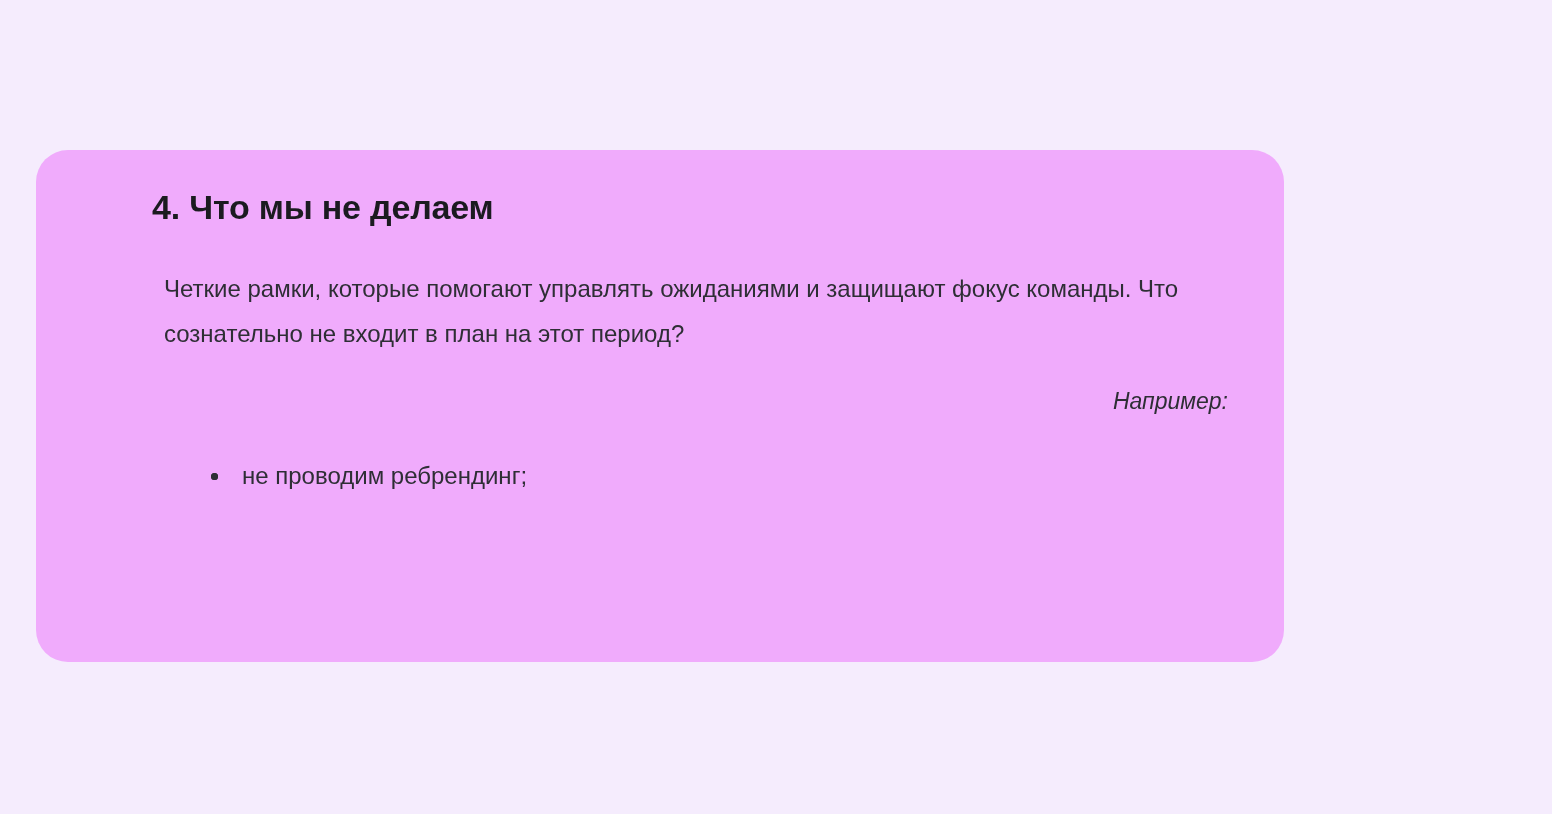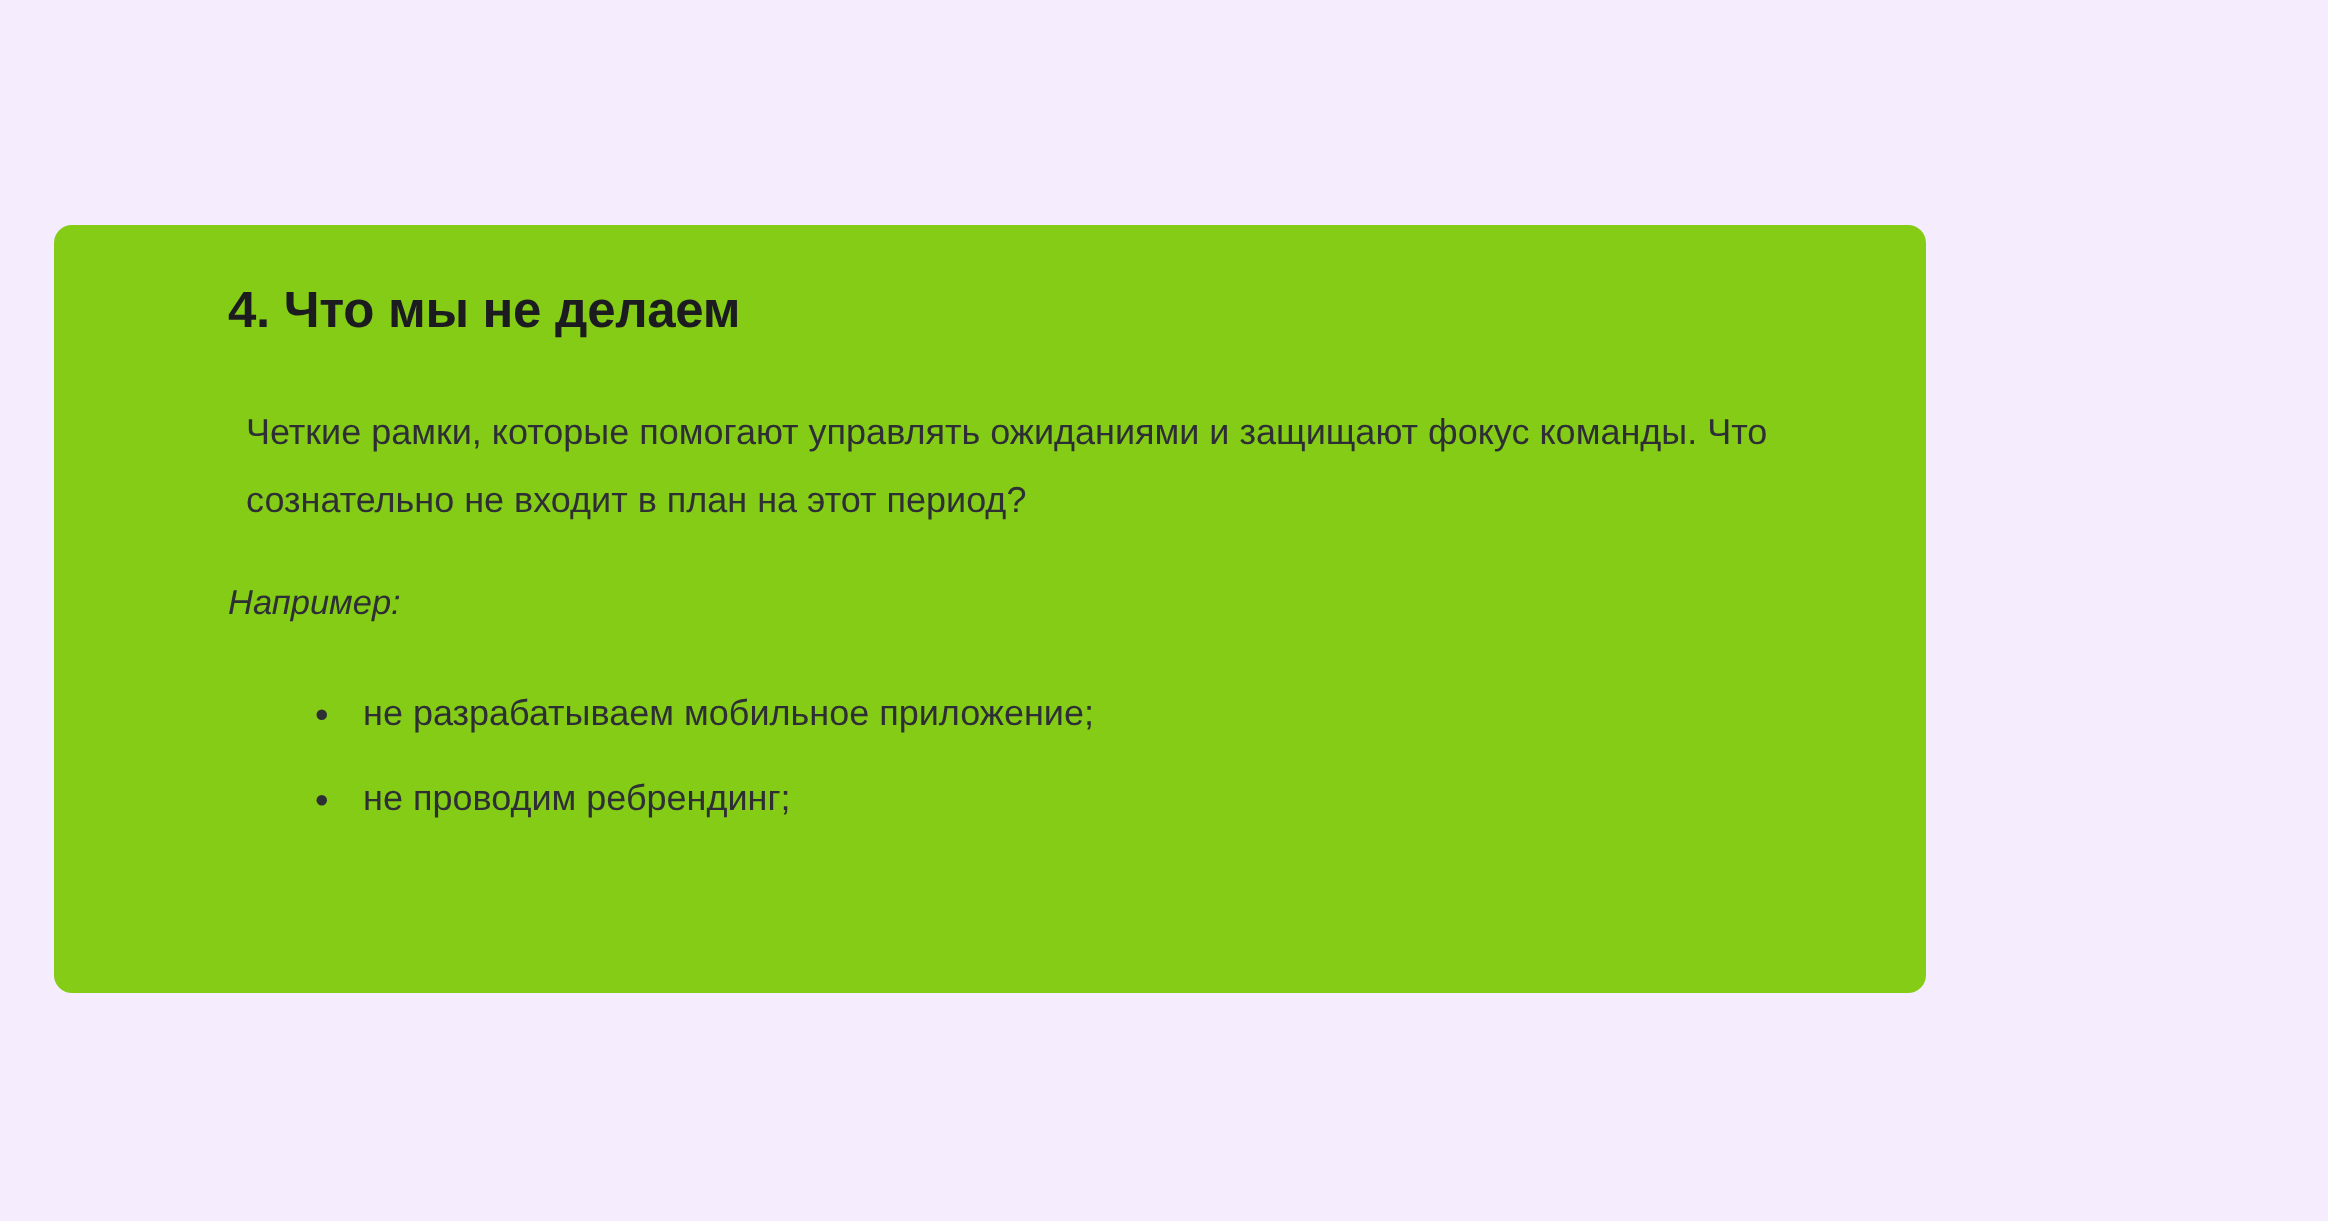--- a/index.html
+++ b/index.html
@@ -22,22 +22,22 @@
     height: 814px;
     background: #f5ecfd;
   }
 
   .card {
     position: absolute;
     left: 36px;
     top: 150px;
     width: 1248px;
     height: 512px;
-    background: #84cc16;
-    border-radius: 12px;
+    background: #f0abfc;
+    border-radius: 32px;
     padding: 0;
   }
 
   .card-inner {
     padding: 36px 56px 0 116px;
   }
 
   .section-heading {
     margin: 0;
     padding: 0;
@@ -59,20 +59,21 @@
   }
 
   .example-label {
     margin: 0;
     padding: 0;
     margin-top: 29px;
     font-size: 23px;
     font-style: italic;
     line-height: 32px;
     color: #2e2e35;
+    text-align: right;
   }
 
   .exclusion-list {
     margin: 0;
     padding: 0;
     margin-top: 44px;
     list-style: none;
   }
 
   .exclusion-item {
@@ -105,21 +106,20 @@
 
       <h2 class="section-heading">4. Что мы не делаем</h2>
 
       <p class="intro-paragraph">Четкие рамки, которые помогают управлять ожиданиями и защищают фокус команды. Что сознательно не входит в план на этот период?</p>
 
       <p class="example-label">Например:</p>
 
       <ul class="exclusion-list">
         <li class="exclusion-item">
           <span class="bullet-dot"></span>
-          <span>не разрабатываем мобильное приложение;</span>
         </li>
         <li class="exclusion-item">
           <span class="bullet-dot"></span>
           <span>не проводим ребрендинг;</span>
         </li>
       </ul>
 
     </div>
   </section>
 

